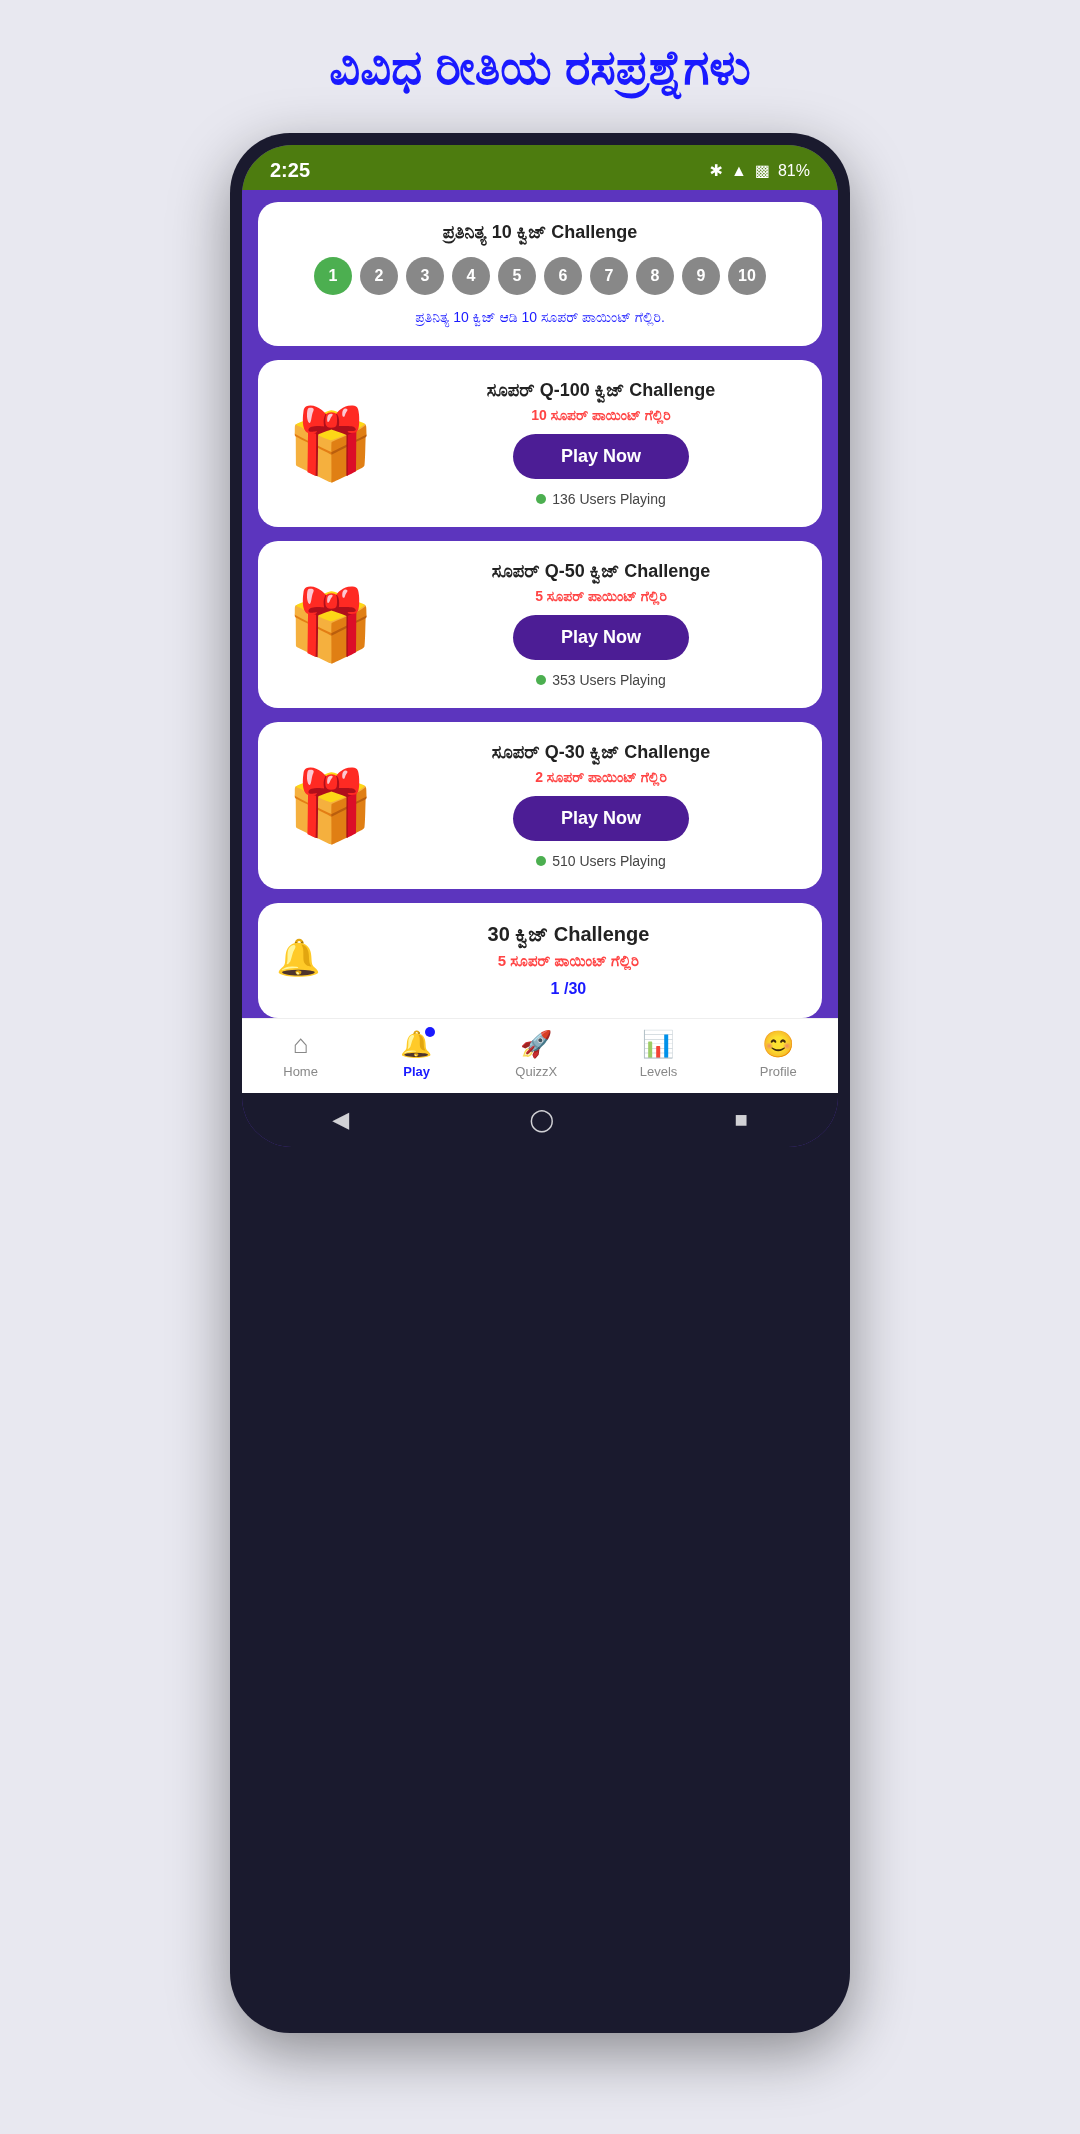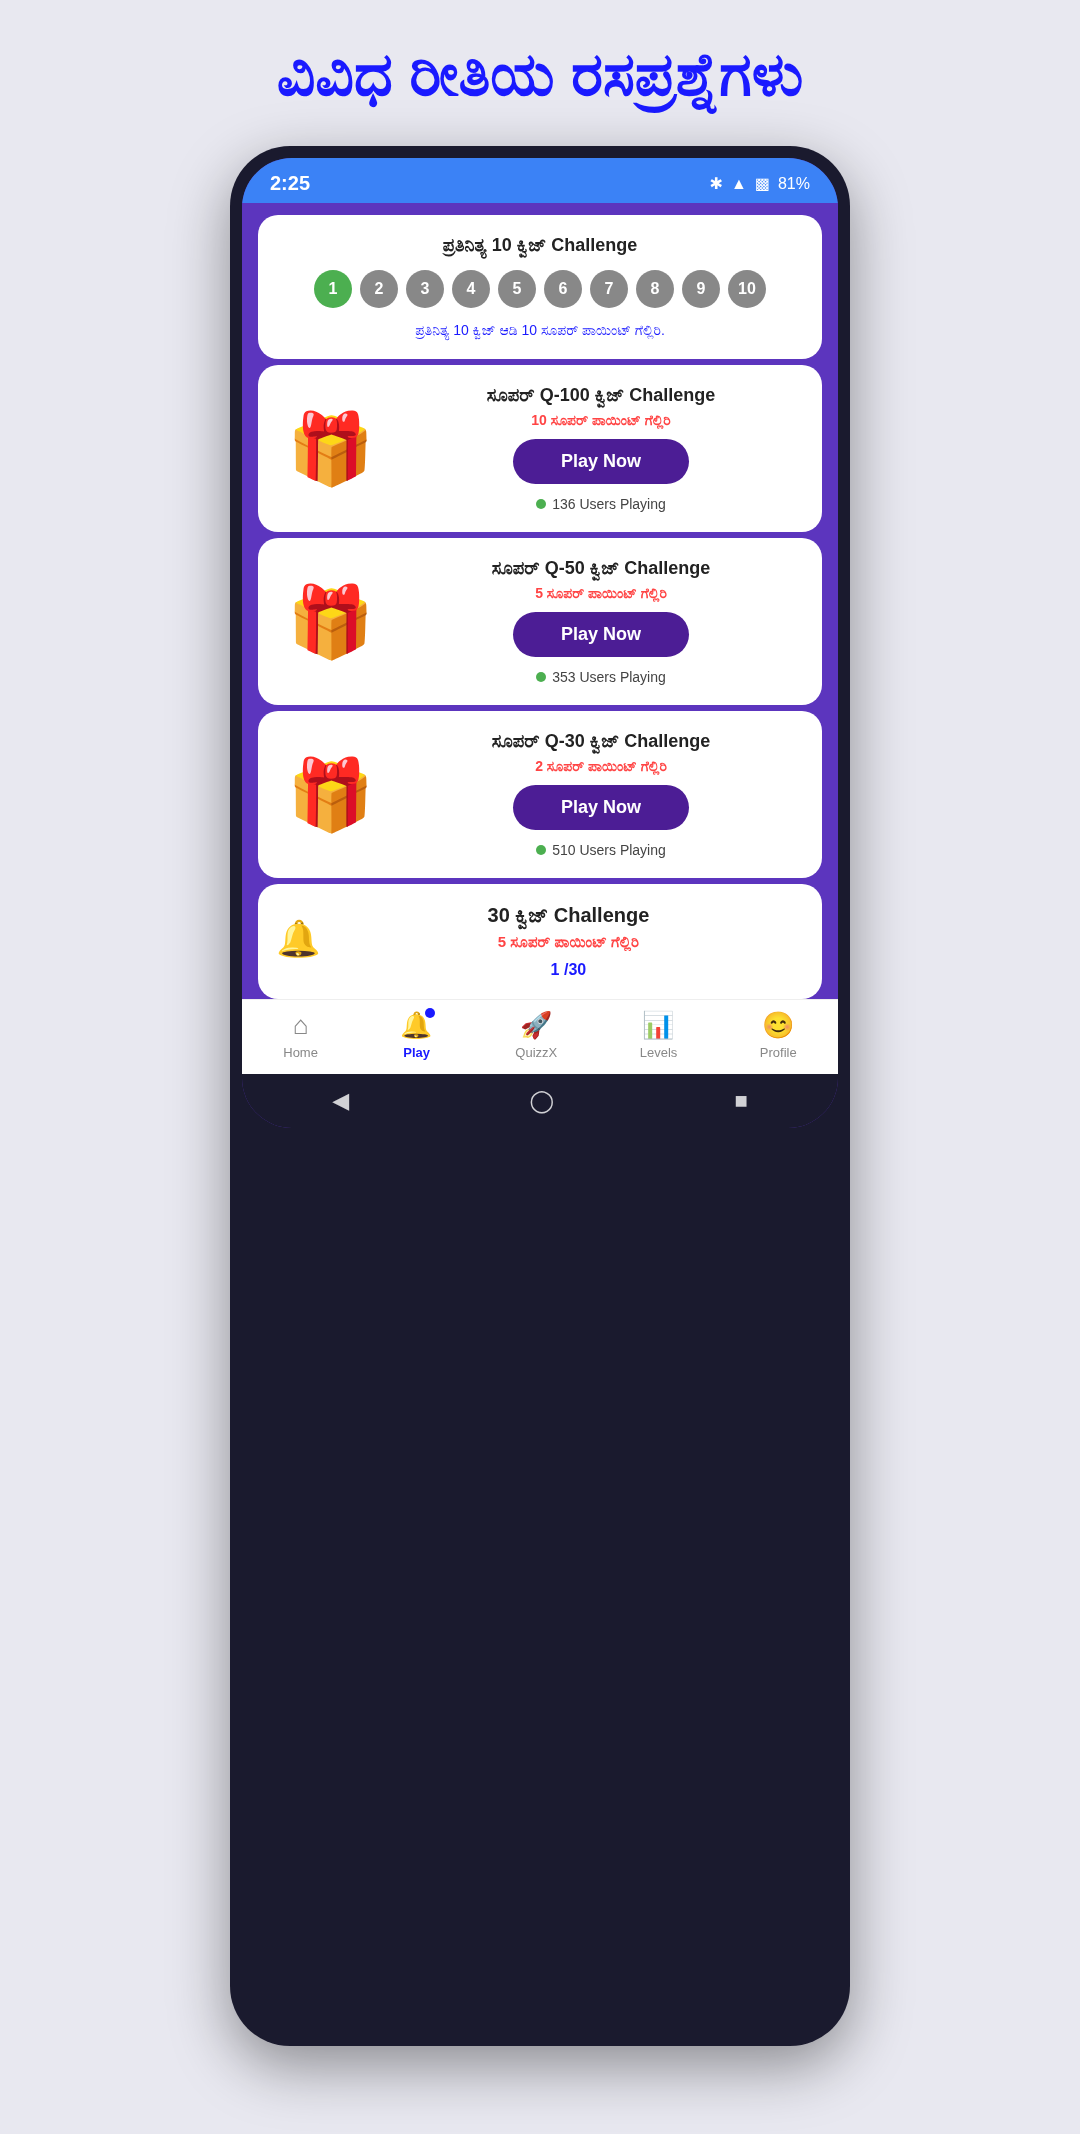--- a/index.html
+++ b/index.html
@@ -14,21 +14,21 @@
     .page-wrapper {
       width: 1080px;
       min-height: 2134px;
       background: #e8e8f0;
       display: flex;
       flex-direction: column;
       align-items: center;
       padding: 40px 0 60px;
     }
     .page-title {
-      font-size: 60px;
+      font-size: 48px;
       font-weight: 700;
       color: #1a1aff;
       margin-bottom: 36px;
       text-align: center;
       font-family: Arial, sans-serif;
     }
     .phone-frame {
       width: 620px;
       min-height: 1900px;
       background: #1a1a2e;
@@ -41,21 +41,21 @@
       width: 100%;
       height: 100%;
       background: #5c35be;
       border-radius: 50px;
       overflow: hidden;
       display: flex;
       flex-direction: column;
     }
     
     .status-bar {
-      background: #3b82f6;
+      background: #4d7c0f;
       padding: 14px 28px 8px;
       display: flex;
       justify-content: space-between;
       align-items: center;
     }
     .status-time {
       color: white;
       font-size: 20px;
       font-weight: 600;
     }
@@ -74,21 +74,21 @@
       color: white;
     }
     
     .content-area {
       flex: 1;
       background: #5c35be;
       padding: 12px 16px 0;
       overflow-y: auto;
       display: flex;
       flex-direction: column;
-      gap: 6px;
+      gap: 14px;
     }
     
     .card {
       background: white;
       border-radius: 20px;
       padding: 20px 18px;
     }
     
     .daily-card .card-title {
       text-align: center;

